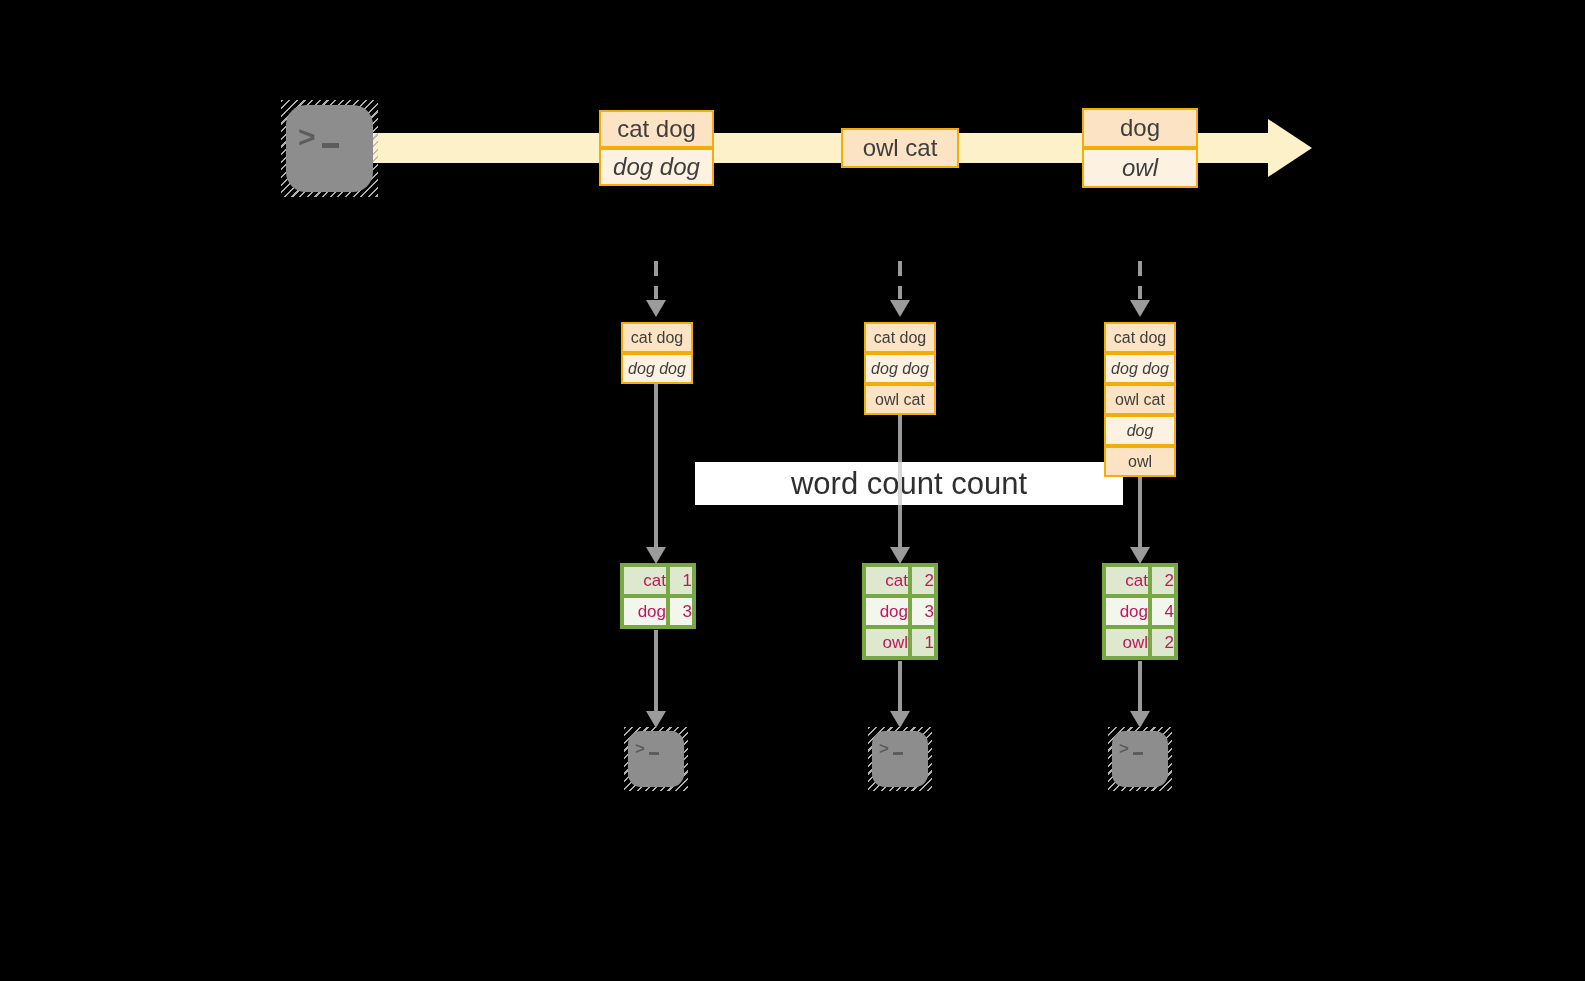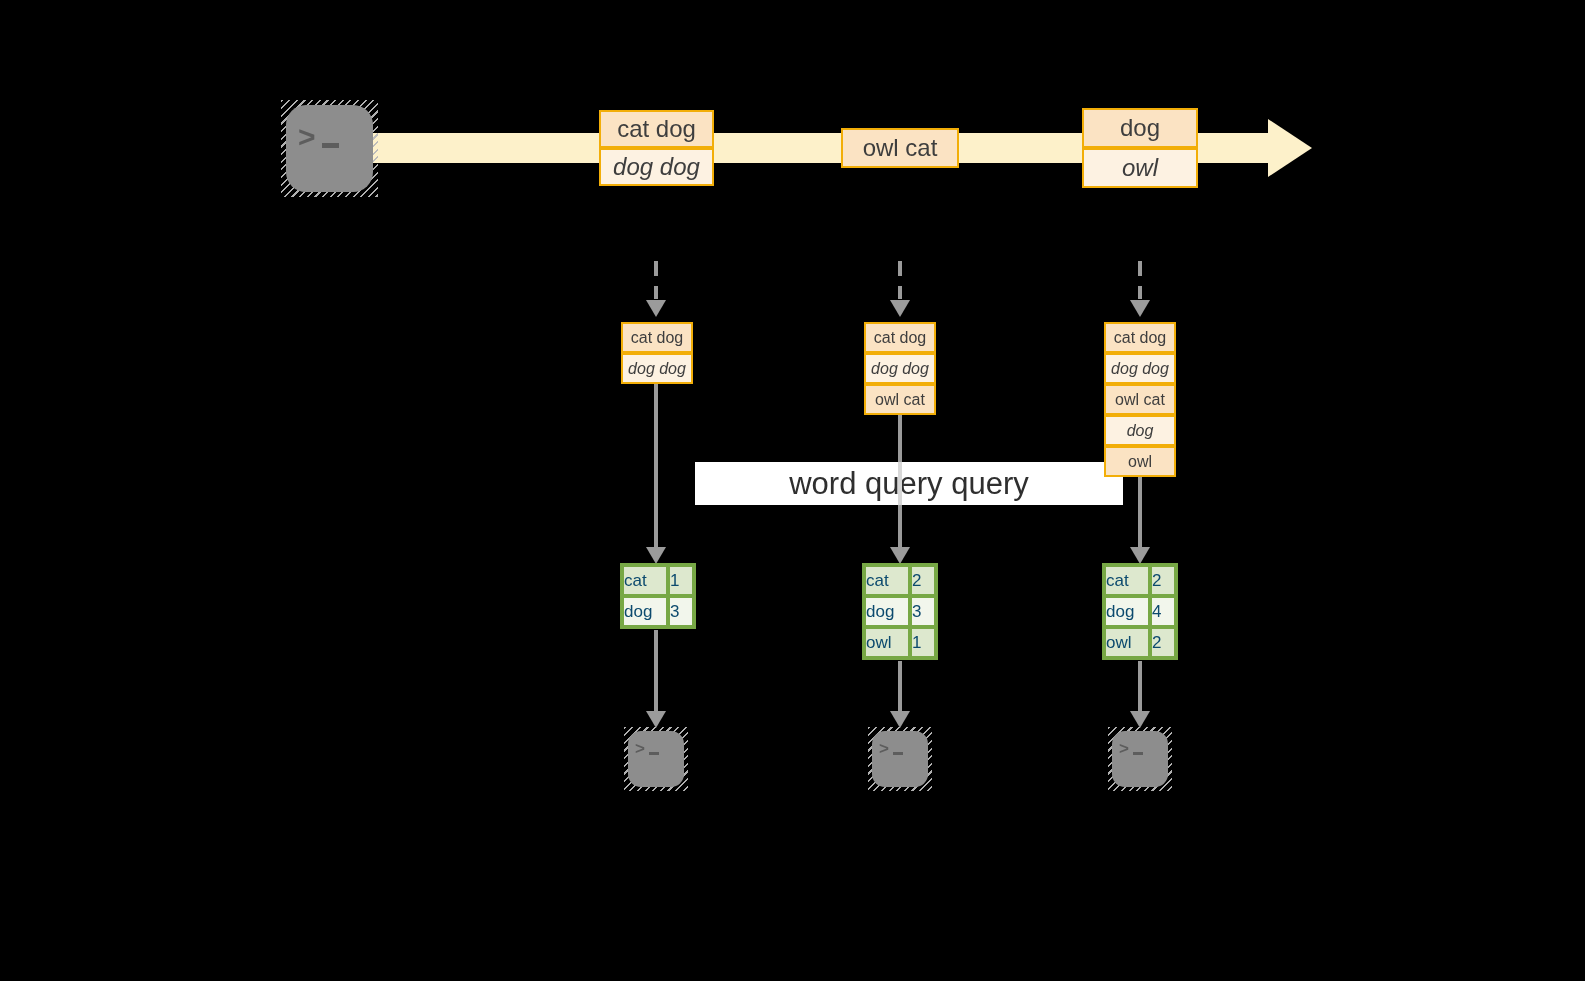--- a/index.html
+++ b/index.html
@@ -65,21 +65,21 @@
   #oh1,#oh2,#oh3 { top:711px; }
   
   .banner { position:absolute; left:695px; top:462px; width:428px; height:43px; background:#ffffff;
     z-index:5; text-align:center; }
   .banner .label { font-size:31px; line-height:43px; color:#2f2f2f; }
   .banner-overlay { position:absolute; left:898px; top:462px; width:4px; height:43px; background:#d8d8d8; z-index:6; }
   
   .wc { position:absolute; border:2px solid #77a845; }
   .wc-row { display:flex; }
   .wc-cell { box-sizing:border-box; border:2px solid #77a845; height:31px; line-height:27px;
-    text-align:left; font-size:17px; color:#0c4a6e; }
+    text-align:right; font-size:17px; color:#be185d; }
   .wc-word { width:46px; }
   .wc-num { width:26px; }
   .wc-row.ga .wc-cell { background:#dde8ce; }
   .wc-row.gb .wc-cell { background:#f2f6ec; }
   #wc1 { left:620px; top:563px; }
   #wc2 { left:862px; top:563px; }
   #wc3 { left:1102px; top:563px; }
 </style>
 </head>
 <body>
@@ -117,21 +117,21 @@
   <div class="vhead" id="dh3"></div>
 
   <div class="vline" id="q1"></div>
   <div class="vhead" id="qh1"></div>
   <div class="vline" id="q2"></div>
   <div class="vhead" id="qh2"></div>
   <div class="vline" id="q3"></div>
   <div class="vhead" id="qh3"></div>
 
   <div class="banner">
-    <span class="label">word query query</span>
+    <span class="label">word count count</span>
   </div>
   <div class="banner-overlay"></div>
 
   <div class="acc" id="acc1">
     <div class="ev-row fill-a">cat dog</div>
     <div class="ev-row fill-b">dog dog</div>
   </div>
   <div class="acc" id="acc2">
     <div class="ev-row fill-a">cat dog</div>
     <div class="ev-row fill-b">dog dog</div>

